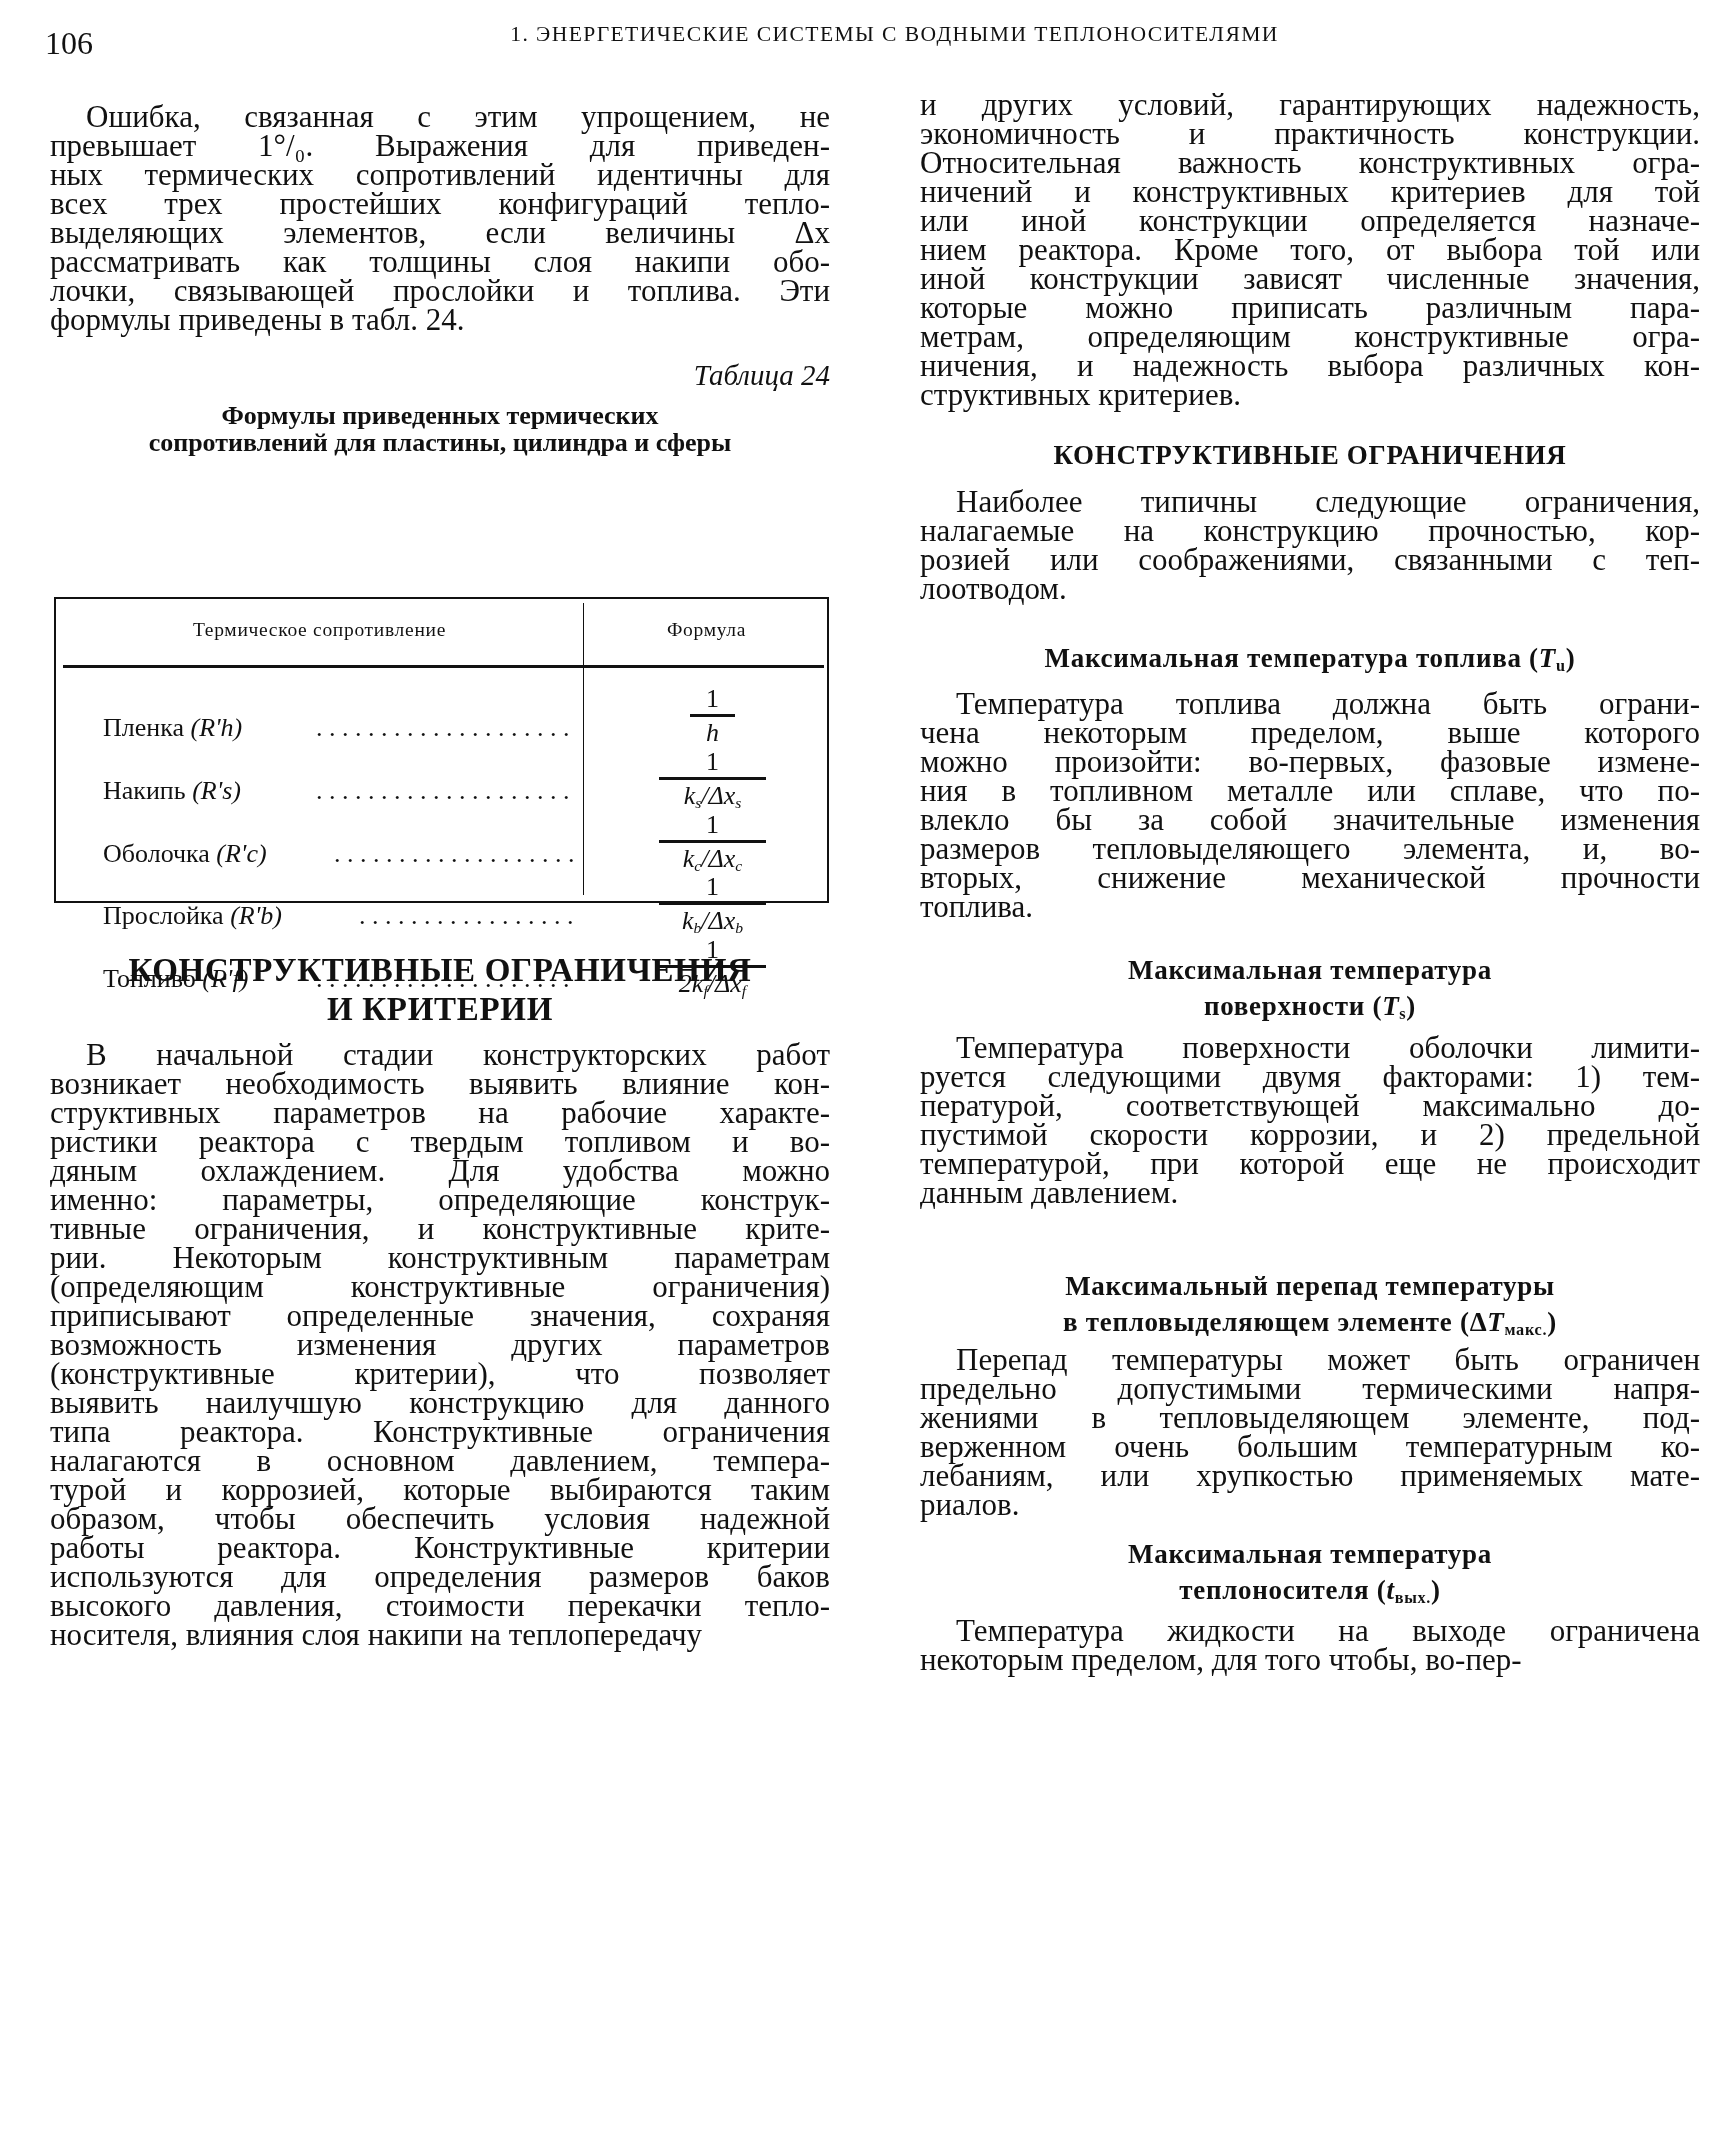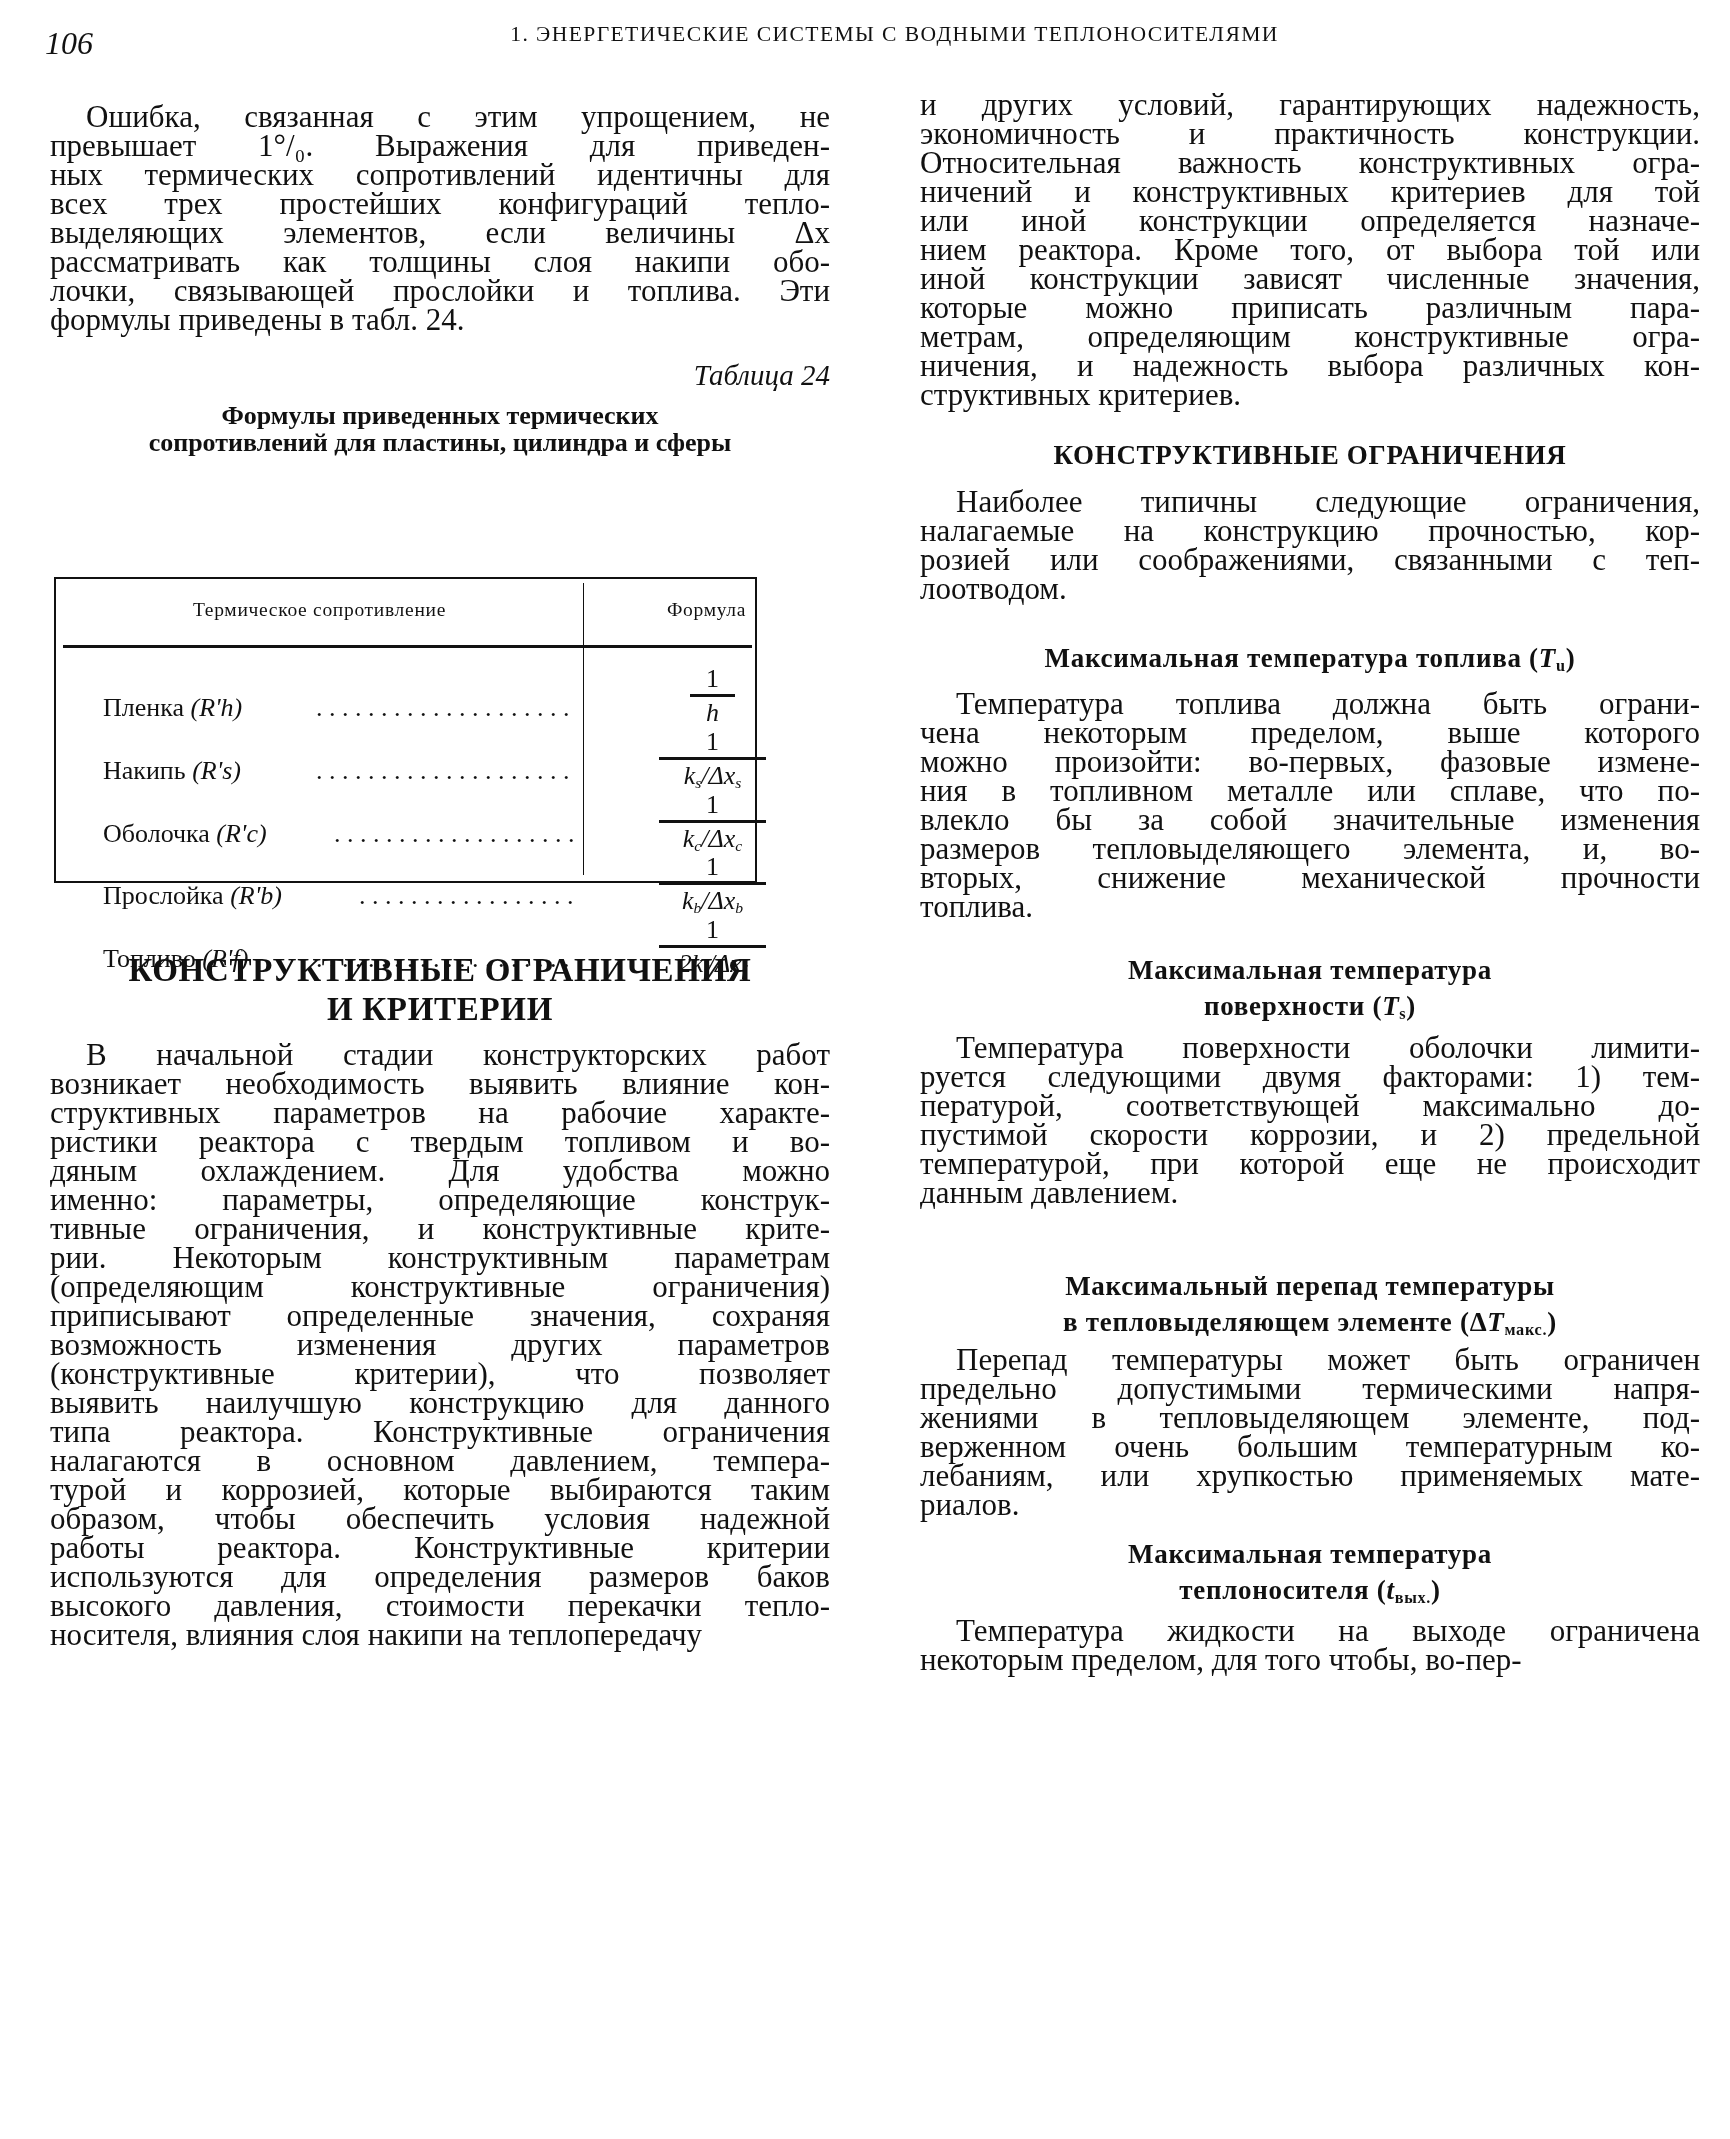--- a/index.html
+++ b/index.html
@@ -1,30 +1,30 @@
 <!DOCTYPE html>
 <html style="font-size:11.5px"><head>
 <meta charset="utf-8">
 <style>
   html, body { margin: 0; padding: 0; background: #ffffff; }
   body { width: 1731px; height: 2140px; position: relative; overflow: hidden;
          font-family: "Liberation Serif", "DejaVu Serif", serif; color: #111; }
   .abs { position: absolute; }
-  .page-num { left: 45px; top: 24.5px; font-size: 32px; font-style: italic; }
+  .page-num { left: 45px; top: 24.5px; font-size: 32px; }
   .running-head { left: 433px; top: 21.6px; width: 923px; text-align: center; font-size: 21.6px; letter-spacing: 1.4px; }
   .col { position: absolute; font-size: 31px; line-height: 29px; text-align: justify; }
   .col-left { left: 50px; width: 780px; }
   .col-right { left: 920px; width: 780px; }
   .p { margin: 0; }
   .p .ln { display: block; text-align: justify; text-align-last: justify; white-space: nowrap; }
   .p .ln.last { text-align-last: left; }
   .indent { padding-left: 36px; }
   .table-label { font-style: italic; font-size: 29px; text-align: right; padding-right: 61px; }
   .table-caption { font-weight: bold; font-size: 26px; line-height: 27px; text-align: center; }
-  .tbl { position: absolute; left: 54px; top: 577px; width: 703px; height: 306px;
+  .tbl { position: absolute; left: 54px; top: 597px; width: 775px; height: 306px;
          border: 2.2px solid #111; border-top-width: 2.9px; border-bottom-width: 2.9px; box-sizing: border-box; }
   .tbl .vdiv { position: absolute; left: 527px; top: 4.3px; bottom: 5.8px; width: 1.4px; background: #111; }
   .tbl .hrule { position: absolute; left: 7.2px; right: 2.9px; top: 66px; height: 2.9px; background: #111; }
   .tbl .th { position: absolute; top: 20px; font-size: 19.5px; letter-spacing: 0.7px; }
   .tbl .th1 { left: 0; width: 527px; text-align: center; }
   .tbl .th2 { left: 528px; width: 245px; text-align: center; }
   .tbl .row { position: absolute; left: 0; width: 772px; height: 72px; }
   .tbl .rlabel { position: absolute; left: 47px; top: 29px; font-size: 26px; white-space: nowrap; }
   .tbl .rlabel i { font-style: italic; }
   .tbl .dots { position: absolute; top: 29px; right: 252px; font-size: 26px; letter-spacing: 6.5px; overflow: hidden; white-space: nowrap; }

